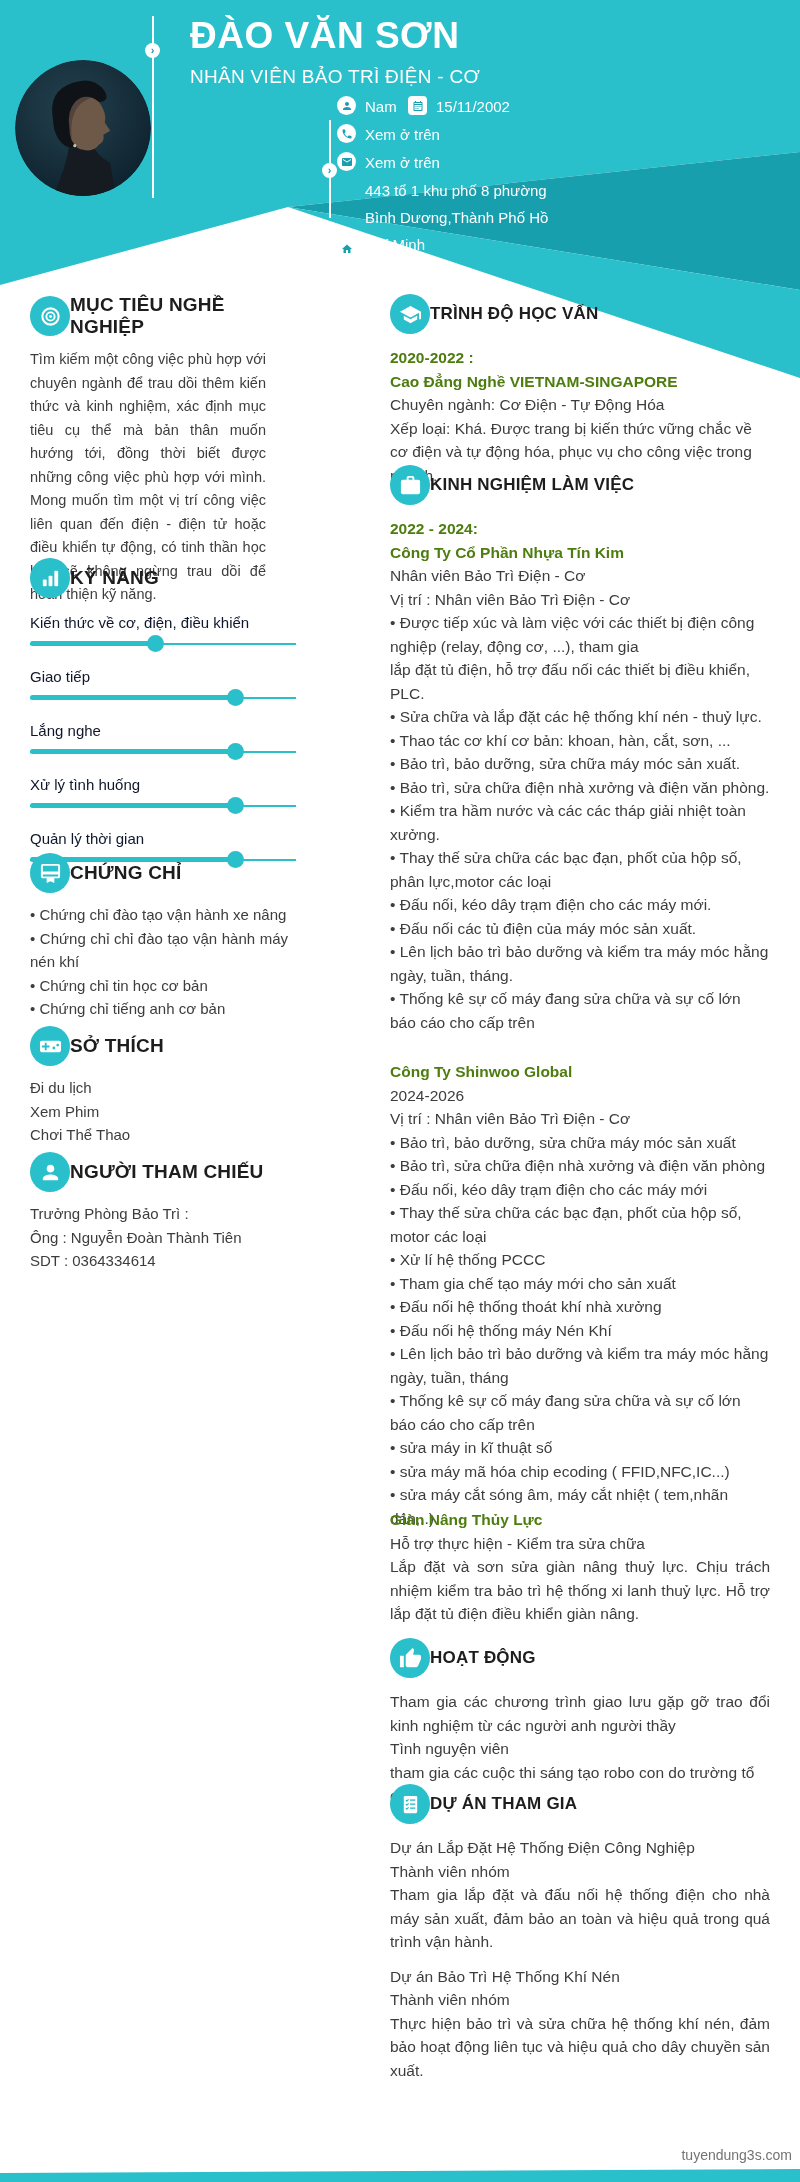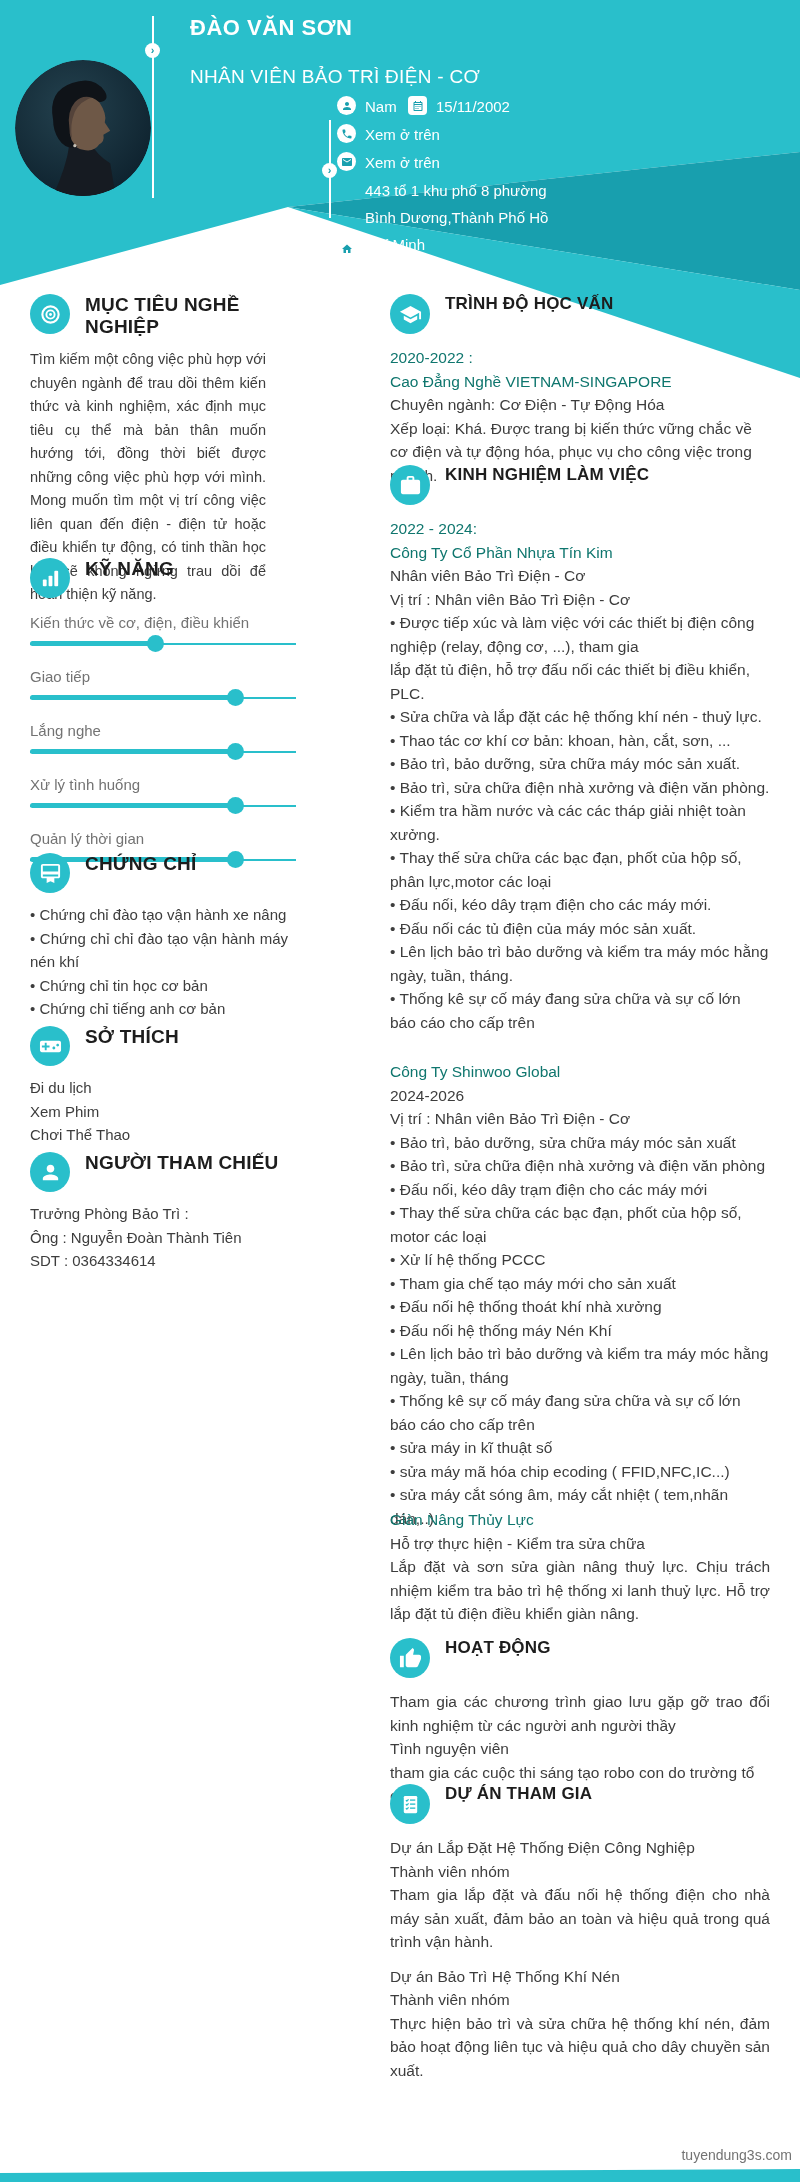--- a/index.html
+++ b/index.html
@@ -10,52 +10,52 @@
 
   
   .header-bg{position:absolute;top:0;left:0;}
   .photo{position:absolute;left:15px;top:60px;width:136px;height:136px;border-radius:50%;overflow:hidden;}
   .photo svg{display:block;width:100%;height:100%;}
   .vline{position:absolute;width:2px;background:#fff;}
   .v1{left:152px;top:16px;height:182px;}
   .v2{left:329px;top:120px;height:98px;}
   .dotc{position:absolute;width:15px;height:15px;border-radius:50%;background:#fff;color:var(--accent-dark);
         font-size:11px;font-weight:bold;display:flex;align-items:center;justify-content:center;line-height:1;}
-  .name{position:absolute;left:190px;top:15px;font-size:22px;font-weight:700;color:#fff;letter-spacing:.5px;}
+  .name{position:absolute;left:190px;top:15px;font-size:37px;font-weight:700;color:#fff;letter-spacing:.5px;}
   .role{position:absolute;left:190px;top:66px;font-size:19px;color:#fff;letter-spacing:.3px;}
   .c-row{position:absolute;color:#fff;font-size:15px;display:flex;align-items:flex-end;gap:9px;}
   .badge{width:19px;height:19px;border-radius:50%;background:#fff;display:flex;align-items:center;justify-content:center;flex:0 0 19px;}
   .badge.sq{border-radius:4px;}
   .badge svg{width:12px;height:12px;fill:var(--accent-dark);}
   .addr{width:208px;line-height:27px;margin-top:-4px;}
 
   
   .sec{position:absolute;}
   .lcol{left:30px;width:270px;}
   .rcol{left:390px;width:380px;}
-  .sech{display:flex;align-items:flex-start;gap:15px;}
+  .sech{display:flex;align-items:center;}
   .sec-icon{width:40px;height:40px;border-radius:50%;background:var(--accent);display:flex;align-items:center;justify-content:center;flex:0 0 40px;}
   .sec-icon svg{width:23px;height:23px;fill:#fff;}
   h2{margin:0;font-size:19px;font-weight:700;color:#1d1d1d;letter-spacing:.2px;}
   .rcol h2{font-size:17px;}
   .just{text-align:justify;}
   .para{font-size:14.5px;line-height:23.5px;color:#3d3d3d;}
   .obj-body{width:236px;margin-top:10px;}
   .list{margin-top:10px;}
   .lline{font-size:15px;line-height:23.5px;color:#3d3d3d;}
   .cert{width:258px;}
   .rline{font-size:15.5px;line-height:23.5px;color:#3d3d3d;}
   .rblock{position:absolute;left:390px;width:380px;}
-  .b{font-weight:400;color:#0f766e;}
+  .b{font-weight:700;color:#4d7c0f;}
   .mt12{margin-top:12px;}
   .gap{height:11px;}
 
   
   .skill{margin-top:9px;}
-  .skill-label{font-size:15px;line-height:17px;color:#737373;margin-top:16px;}
+  .skill-label{font-size:15px;line-height:17px;color:#0f172a;margin-top:16px;}
   .slider{position:relative;height:17px;margin-top:4px;width:266px;}
   .track{position:absolute;top:7.5px;left:0;right:0;height:2px;background:var(--accent);}
   .fill{position:absolute;top:6px;left:0;height:5px;border-radius:3px;background:var(--accent);}
   .knob{position:absolute;top:0;width:17px;height:17px;border-radius:50%;background:var(--accent);}
 
   
   .watermark{position:absolute;top:2147px;right:8px;font-size:14px;color:#737373;}
   .bottom-bar{position:absolute;left:0;bottom:0;width:800px;height:13px;background:var(--accent);
               clip-path:polygon(0 30%,100% 0,100% 100%,0 100%);}
 </style>

